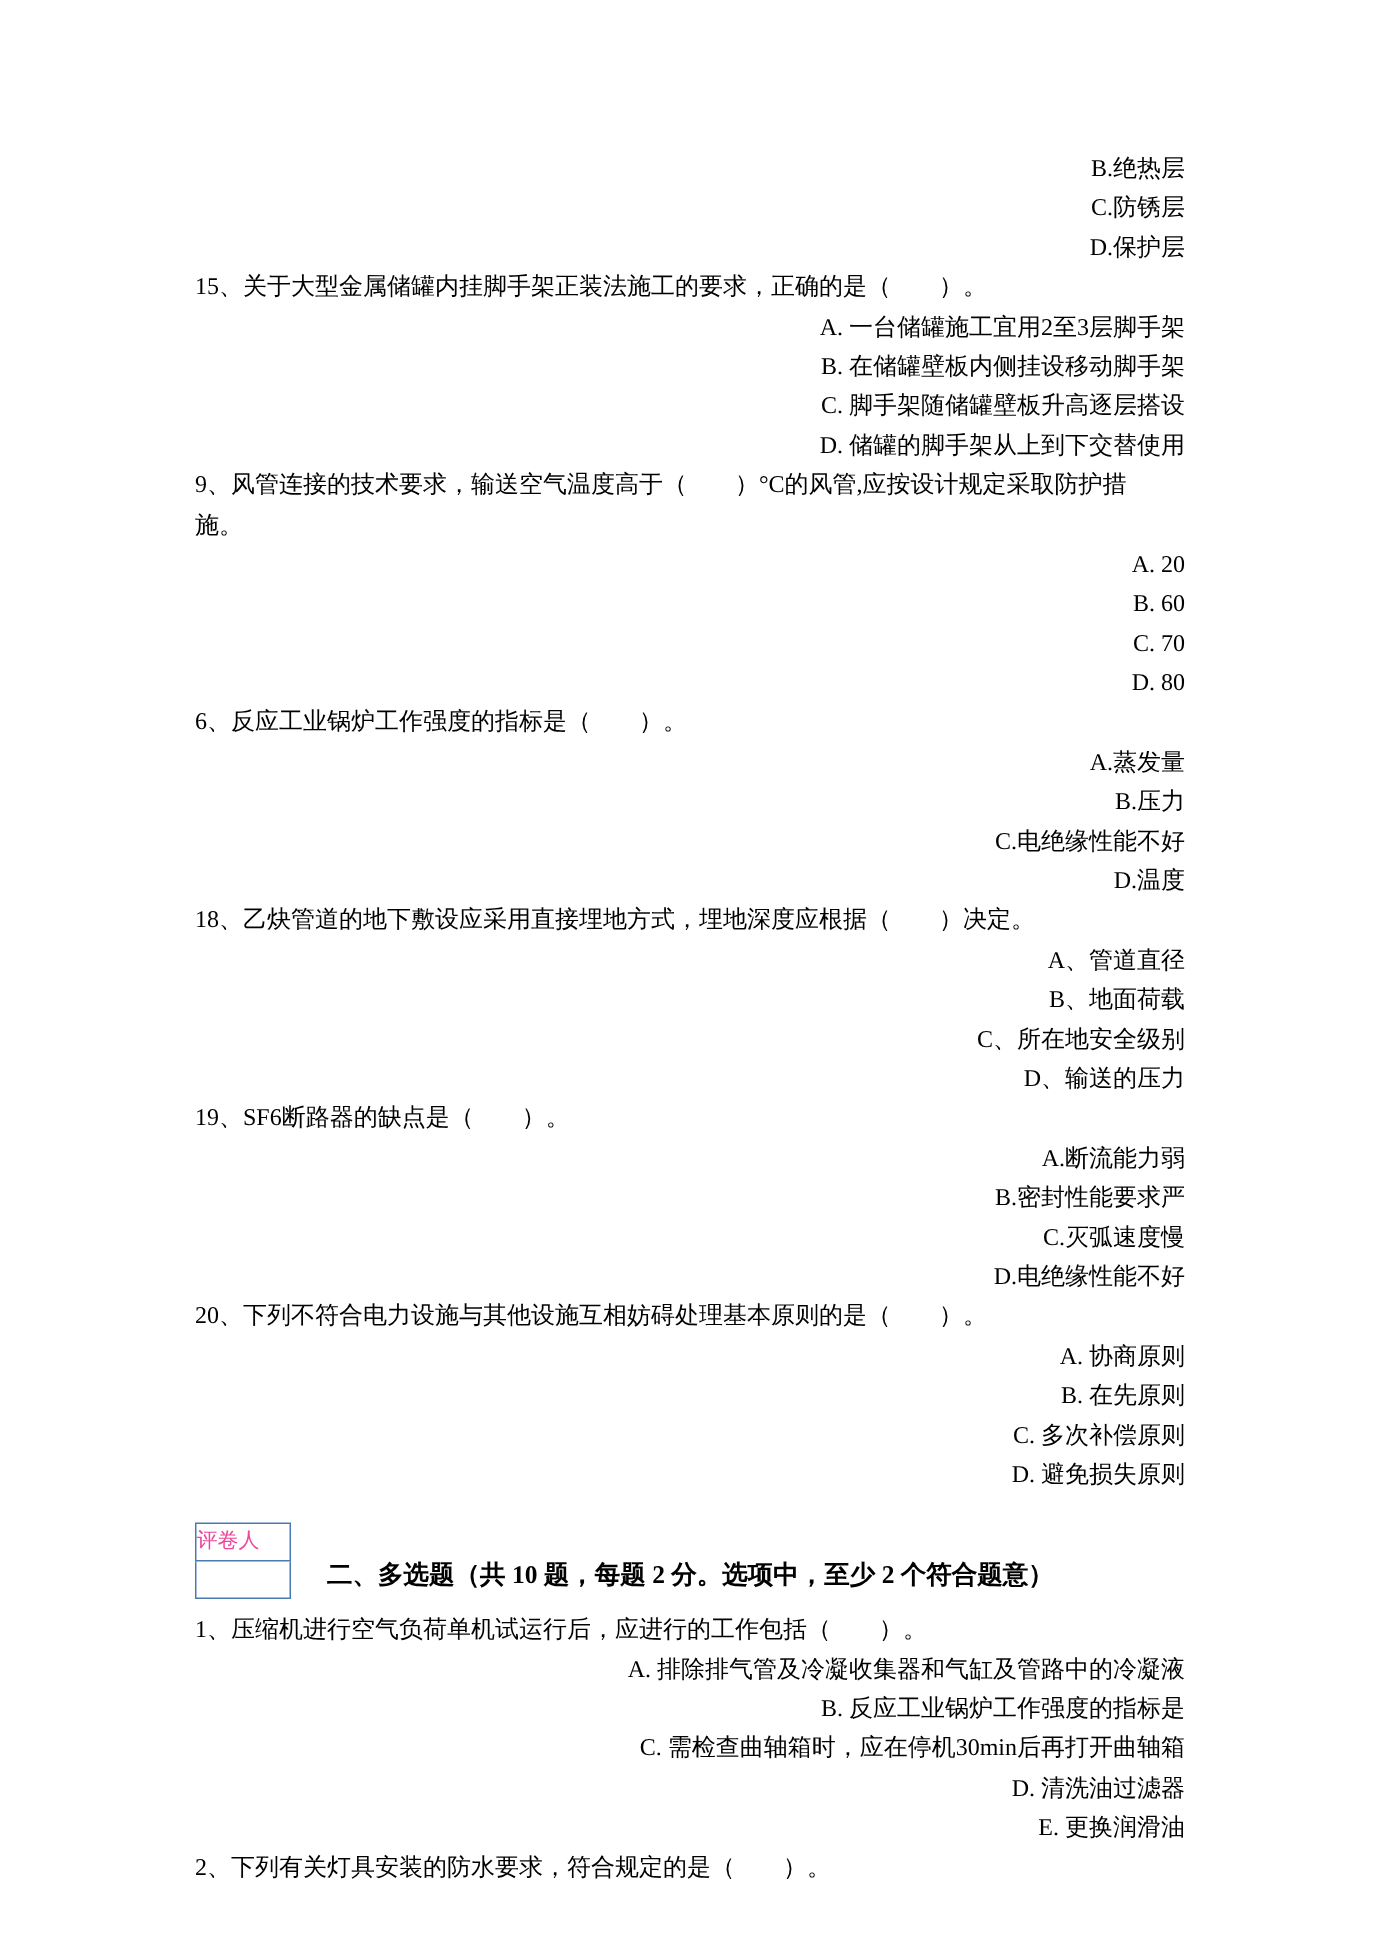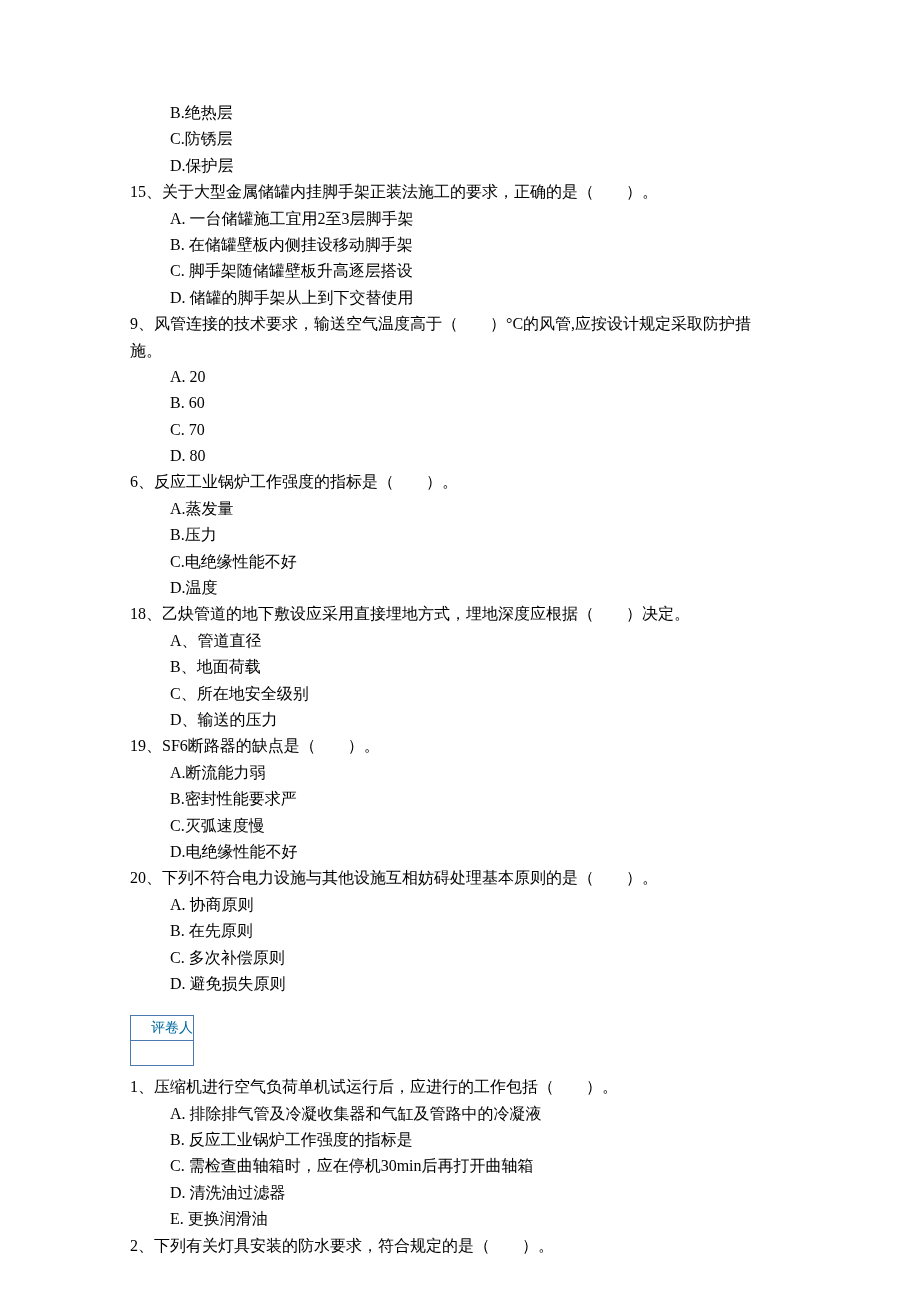--- a/index.html
+++ b/index.html
@@ -8,37 +8,38 @@
       line-height: 1.65;
       color: #000;
       background: #fff;
       margin: 0;
       padding: 100px 130px 60px 130px;
       width: 920px;
       box-sizing: border-box;
     }
     .option {
       padding-left: 40px;
+      text-align: right;
     }
     .question {
       padding-left: 0;
       font-family: Liberation Serif, serif;
     }
     .grader-box {
       display: inline-block;
       vertical-align: top;
       margin-top: 8px;
     }
     .grader-cell {
       border: 1px solid #4a7aaf;
-      color: #0369a1;
+      color: #ec4899;
       width: 62px;
       height: 24px;
       font-size: 14px;
-      text-align: right;
+      text-align: left;
       line-height: 24px;
     }
     .grader-empty {
       border: 1px solid #4a7aaf;
       border-top: none;
       width: 62px;
       height: 24px;
     }
     .section-title {
       display: inline-block;
@@ -95,20 +96,21 @@
 <div class="option">A. 协商原则</div>
 <div class="option">B. 在先原则</div>
 <div class="option">C. 多次补偿原则</div>
 <div class="option">D. 避免损失原则</div>
 
 <div class="section-row">
   <div class="grader-box">
     <div class="grader-cell">评卷人</div>
     <div class="grader-empty"></div>
   </div>
+  <span class="section-title">二、多选题（共 10 题，每题 2 分。选项中，至少 2 个符合题意）</span>
 </div>
 
 <div class="question">1、压缩机进行空气负荷单机试运行后，应进行的工作包括（　　）。</div>
 <div class="option">A. 排除排气管及冷凝收集器和气缸及管路中的冷凝液</div>
 <div class="option">B. 反应工业锅炉工作强度的指标是</div>
 <div class="option">C. 需检查曲轴箱时，应在停机30min后再打开曲轴箱</div>
 <div class="option">D. 清洗油过滤器</div>
 <div class="option">E. 更换润滑油</div>
 
 <div class="question">2、下列有关灯具安装的防水要求，符合规定的是（　　）。</div>

